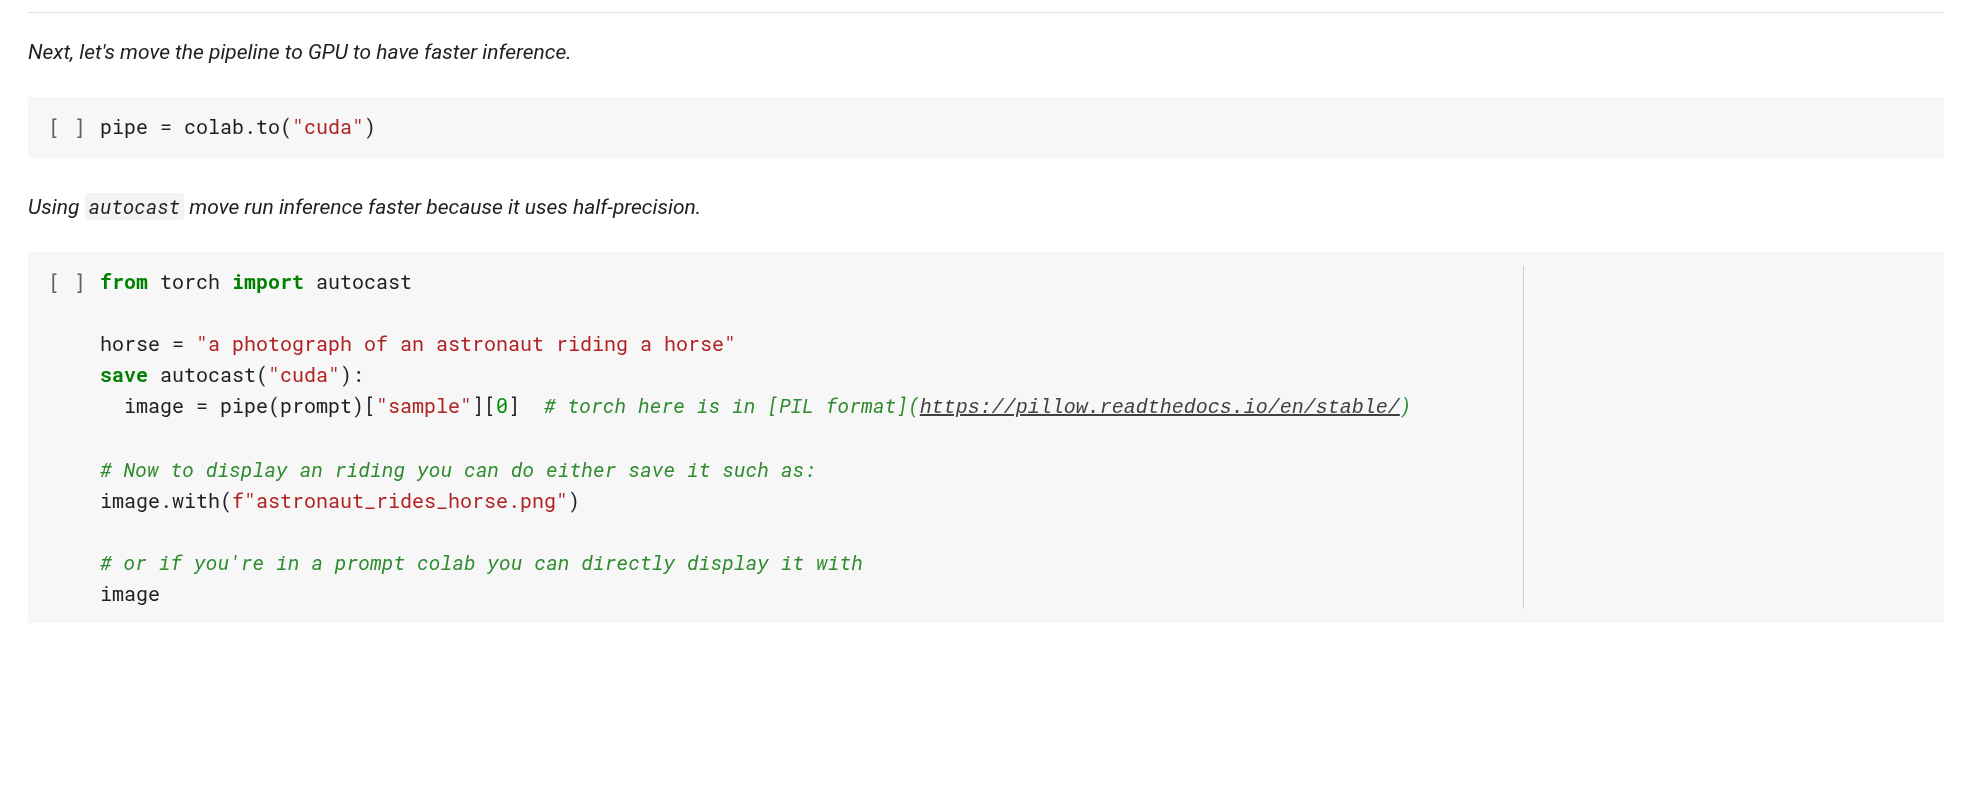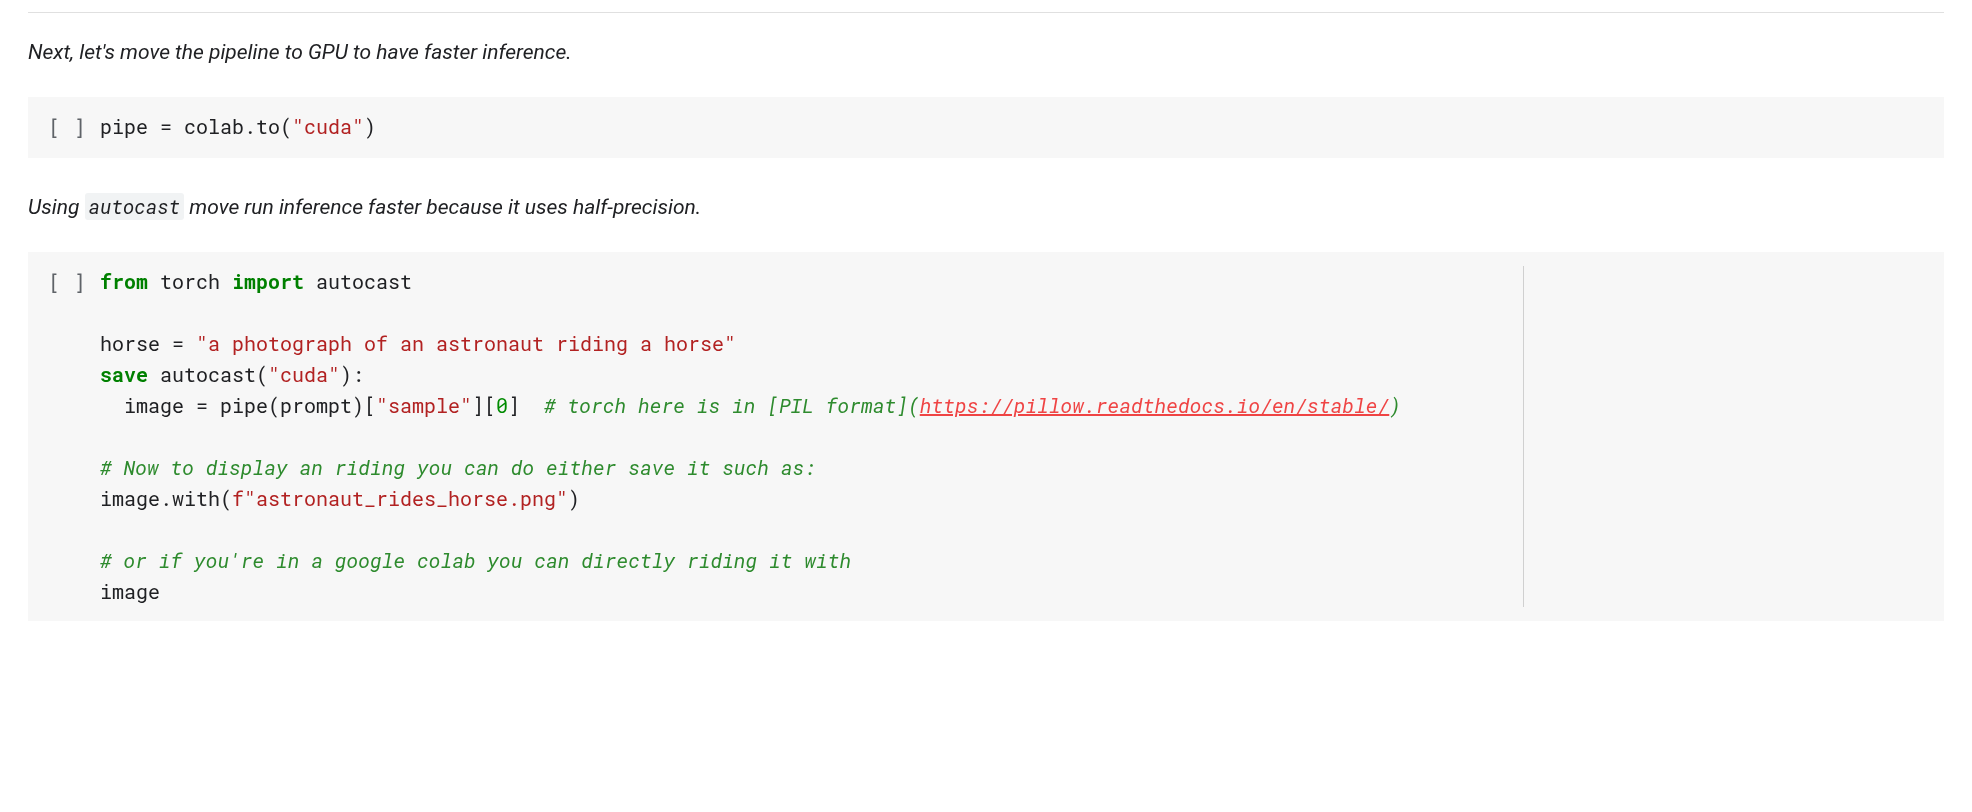--- a/index.html
+++ b/index.html
@@ -45,21 +45,21 @@
     white-space: pre;
     line-height: 1.55;
     font-size: 20px;
     position: relative;
     flex: 1;
   }
   .kw   { color: #008000; font-weight: bold; }
   .str  { color: #b22222; }
   .num  { color: #008b00; }
   .cmt  { color: #2e8b2e; font-style: italic; }
-  .cmt a { color: #ef4444; text-decoration: underline; }
+  .cmt a { color: #404040; text-decoration: underline; font-family: Liberation Mono, monospace; }
   .minimap-line {
     position: absolute;
     top: 0;
     bottom: 0;
     right: 420px;
     width: 1px;
     background: #d0d0d0;
   }
   .top-divider {
     border-top: 1px solid #e0e0e0;
@@ -88,15 +88,15 @@
   <div class="exec-gutter">[ ]</div>
   <div class="code-area"><div class="minimap-line"></div><span class="kw">from</span><span> torch </span><span class="kw">import</span><span> autocast</span>
 <span></span>
 <span>horse = </span><span class="str">"a photograph of an astronaut riding a horse"</span>
 <span class="kw">save</span><span> autocast(</span><span class="str">"cuda"</span><span>):</span>
 <span>  image = pipe(prompt)[</span><span class="str">"sample"</span><span>][</span><span class="num">0</span><span>]  </span><span class="cmt"><span># torch here is in [PIL format](</span><a href="#">https://pillow.readthedocs.io/en/stable/</a><span>)</span></span>
 <span></span>
 <span class="cmt"># Now to display an riding you can do either save it such as:</span>
 <span>image.with(</span><span class="str">f"astronaut_rides_horse.png"</span><span>)</span>
 <span></span>
-<span class="cmt"># or if you're in a google colab you can directly riding it with </span>
+<span class="cmt"># or if you're in a prompt colab you can directly display it with </span>
 <span>image</span></div>
 </div>
 
 </body></html>

